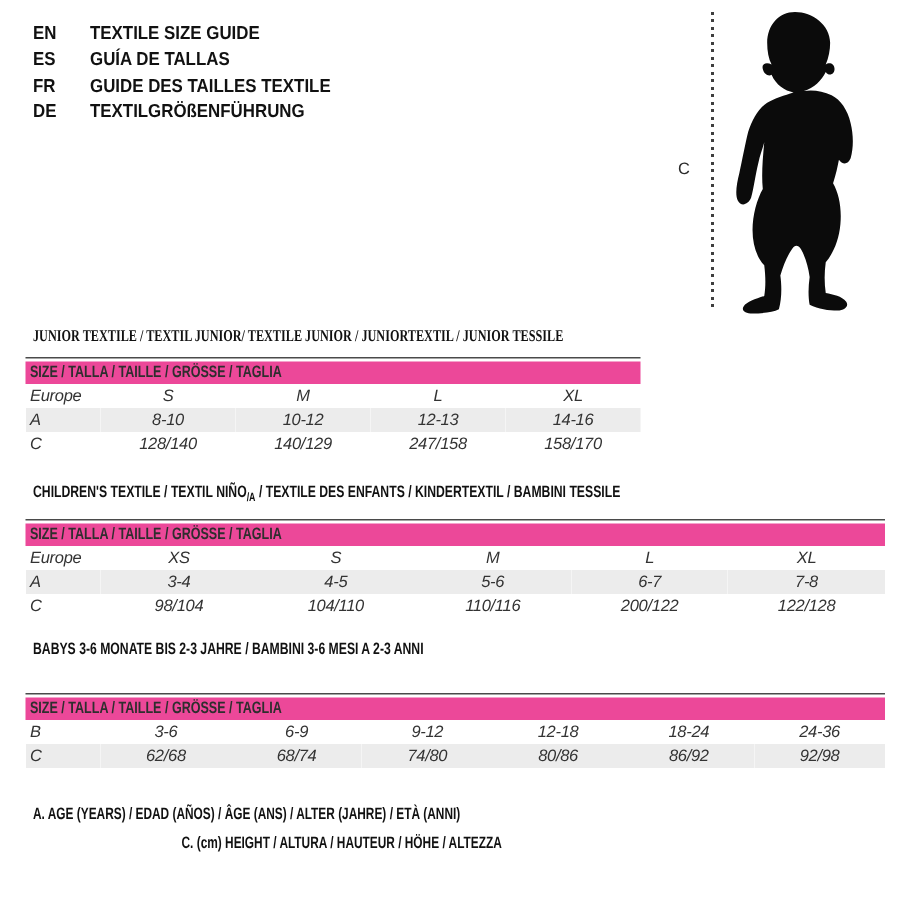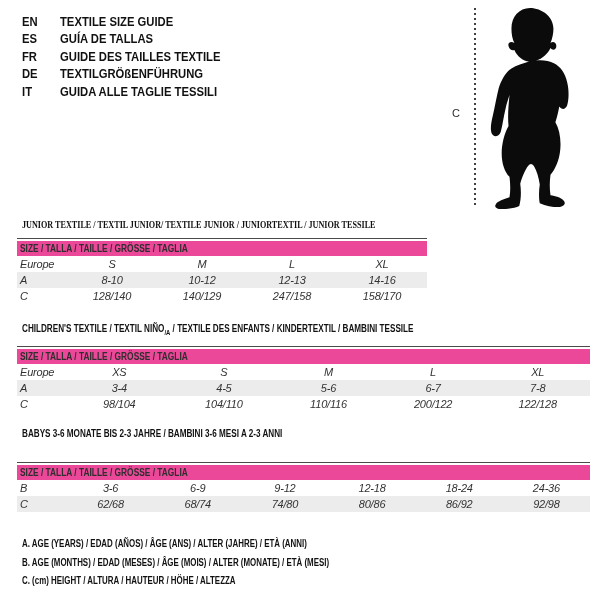--- a/index.html
+++ b/index.html
@@ -36,21 +36,21 @@
   .size-bar{background:#ec4899;height:15px;line-height:15px;margin-top:2px;padding-left:3px;
             font-size:11px;font-weight:bold;color:#2e2e2e;}
   .tbl table{width:100%;border-collapse:collapse;table-layout:fixed;font-style:italic;}
   .tbl td{font-size:11px;color:#333;text-align:center;height:16px;padding:0;letter-spacing:-0.2px;overflow:hidden;}
   .tbl td.rowlabel{text-align:left;padding-left:3px;}
   .tbl col.label-col{width:50px;}
   .row-gray td{background:#ececec;}
 
   
   .footnotes{position:absolute;left:22px;top:537px;}
-  .footnote{height:18.5px;font-size:11px;font-weight:bold;color:#111;}
+  .footnote{height:18.5px;font-size:11px;font-weight:bold;color:#111;text-align:right;}
   sub{font-size:8px;}
 </style>
 </head>
 <body>
 
 <div class="page">
 
   <div class="lang-block">
     <div class="lang-row">
       <span class="lang-code cond90">EN</span>
@@ -60,24 +60,20 @@
       <span class="lang-code cond90">ES</span>
       <span class="lang-label cond90">GUÍA DE TALLAS</span>
     </div>
     <div class="lang-row">
       <span class="lang-code cond90">FR</span>
       <span class="lang-label cond90">GUIDE DES TAILLES TEXTILE</span>
     </div>
     <div class="lang-row">
       <span class="lang-code cond90">DE</span>
       <span class="lang-label cond90">TEXTILGRÖßENFÜHRUNG</span>
-    </div>
-    <div class="lang-row">
-      <span class="lang-code cond90">IT</span>
-      <span class="lang-label cond90">GUIDA ALLE TAGLIE TESSILI</span>
     </div>
   </div>
 
   <div class="measure-line"></div>
   <div class="measure-label">C</div>
   <svg class="baby" viewBox="0 0 90 210" xmlns="http://www.w3.org/2000/svg">
     <path fill="#0b0b0b" d="M45 3 C34 3 26 12 26 24 C26 30 27 35 29 39 C26 37 22 38 23 42 C24 46 27 47 29 46 C32 53 38 57 44 58 C38 60 31 62 26 65 C20 69 16 76 13 85 C11 93 9 104 7 113 C5 121 4 128 6 132 C8 136 13 135 15 130 C17 123 18 114 20 106 C21 101 23 96 24 92 C23 103 22 114 23 124 C19 131 16 142 16 152 C16 162 19 171 24 176 C25 184 25 191 24 197 C18 199 12 201 10 204 C8 207 11 209 16 209 C23 209 30 208 34 206 C36 199 36 190 35 183 C37 176 40 169 43 165 C45 162 47 162 49 165 C52 170 54 177 55 184 C54 191 54 198 55 203 C61 206 68 207 74 207 C79 207 82 204 80 201 C77 197 71 196 66 195 C65 188 65 181 66 174 C71 168 75 159 76 148 C77 137 75 127 71 120 C73 114 74 109 75 104 C77 107 81 108 83 103 C85 96 85 87 83 79 C81 70 76 63 70 60 C64 57 57 56 51 57 C58 55 63 50 66 44 C68 47 72 46 72 42 C72 38 68 37 66 39 C68 34 69 29 69 24 C69 12 57 3 45 3 Z"></path>
   </svg>
 
   <div class="sec-title" style="top:216px;font-family:Liberation Serif, serif;">
@@ -204,17 +200,16 @@
         <td>80/86</td>
         <td>86/92</td>
         <td>92/98</td>
       </tr>
     </tbody>
       </table>
   </div>
 
   <div class="footnotes">
     <div class="footnote"><span class="cond72">A. AGE (YEARS) / EDAD (AÑOS) / ÂGE (ANS) / ALTER (JAHRE) / ETÀ (ANNI)</span></div>
-    <div class="footnote"><span class="cond72">B. AGE (MONTHS) / EDAD (MESES) / ÂGE (MOIS) / ALTER (MONATE) / ETÀ (MESI)</span></div>
     <div class="footnote"><span class="cond72">C. (cm) HEIGHT / ALTURA / HAUTEUR / HÖHE / ALTEZZA</span></div>
   </div>
 
 </div>
 
 </body></html>

